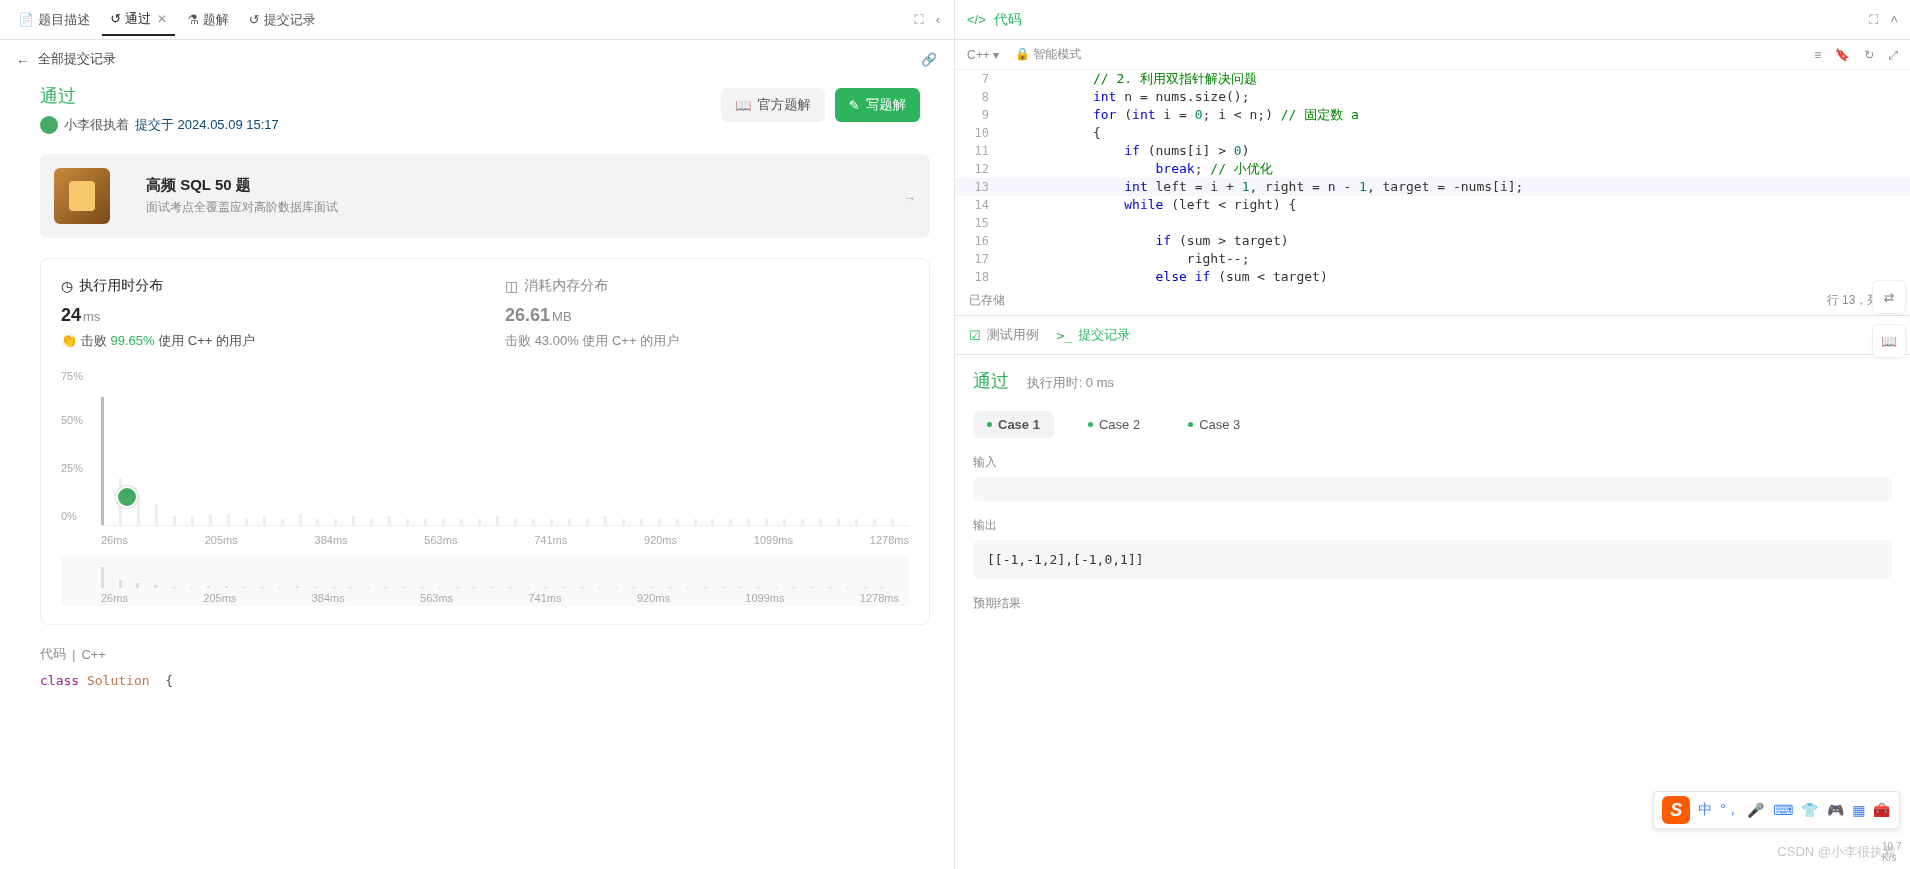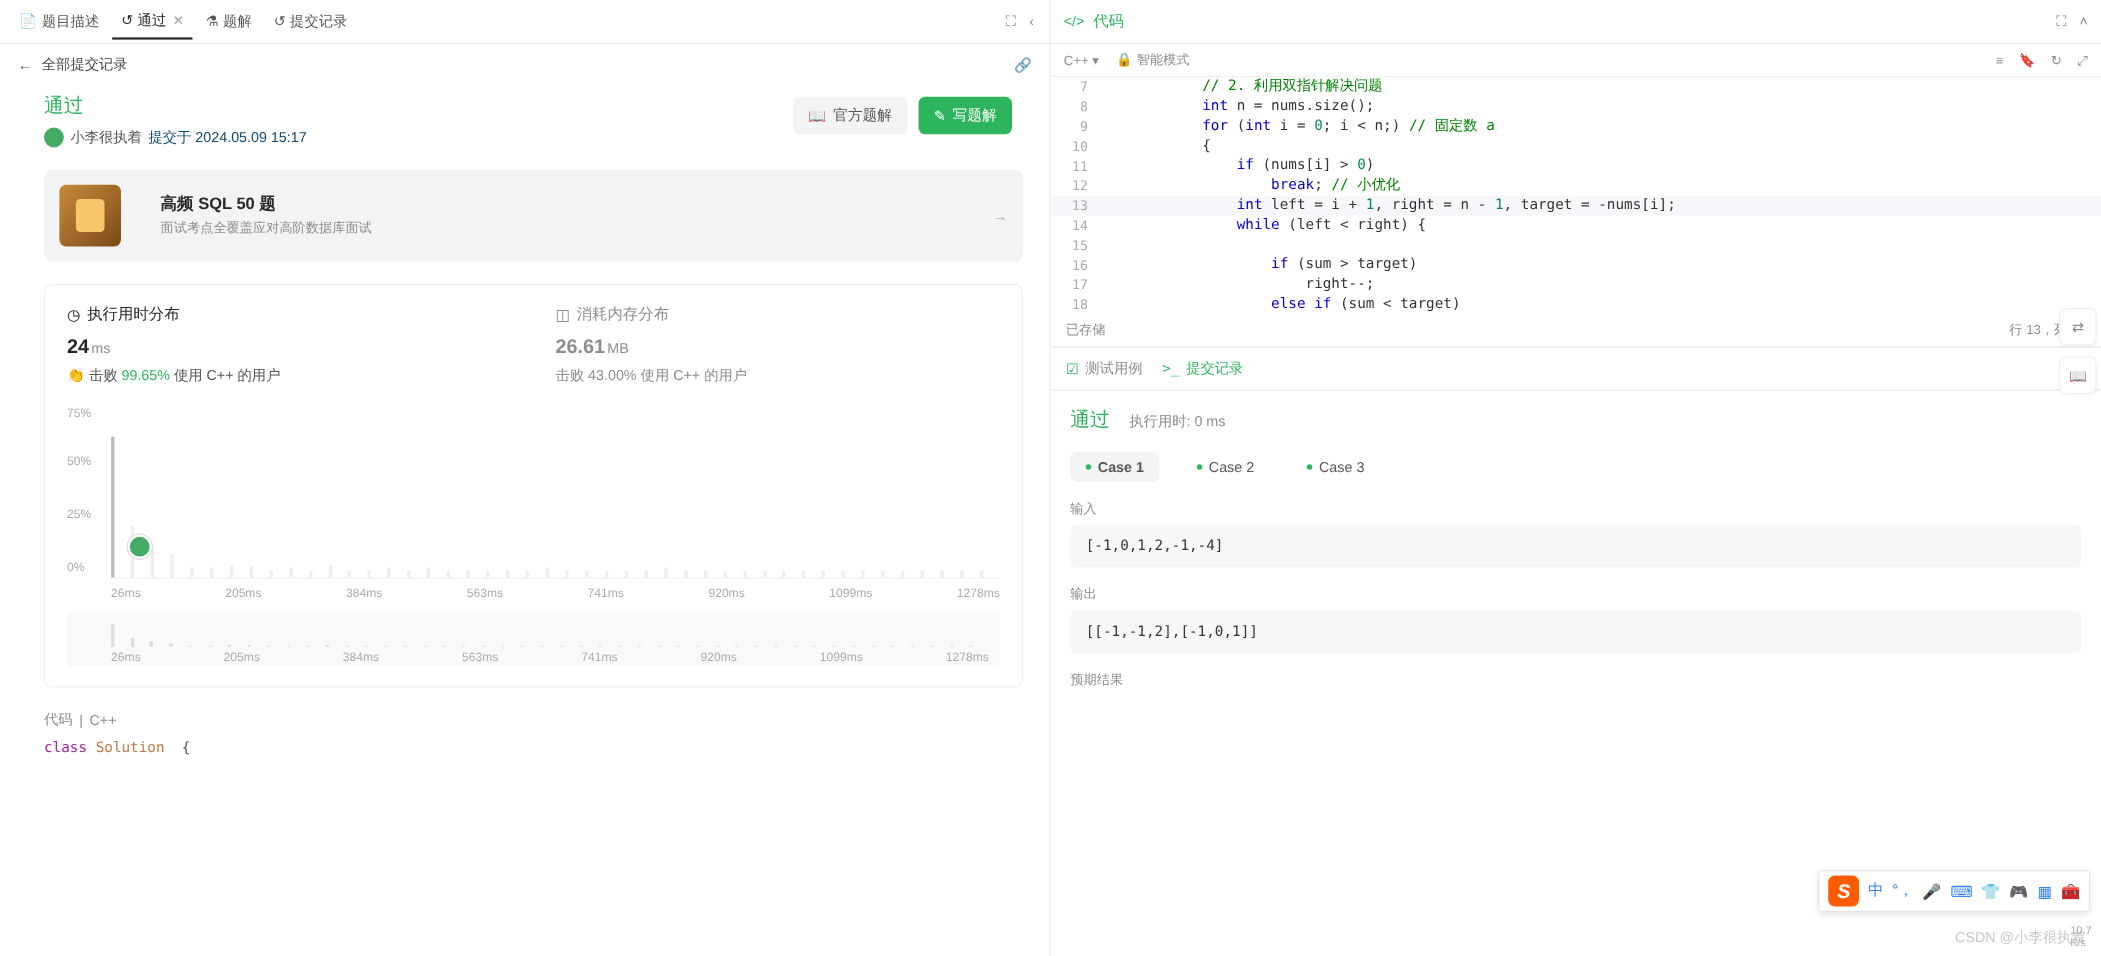--- a/index.html
+++ b/index.html
@@ -440,21 +440,20 @@
             <span>Case 2</span>
           </div>
         <div class="pill">
             <span class="dot"></span>
             <span>Case 3</span>
           </div>
       </div>
 
       <div class="sec-label">输入</div>
       <div class="io-box">
-        <div>[-1,0,1,2,-1,-4]</div>
       </div>
 
       <div class="sec-label">输出</div>
       <div class="io-box">
         <div>[[-1,-1,2],[-1,0,1]]</div>
       </div>
 
       <div class="sec-label">预期结果</div>
     </div>
 

